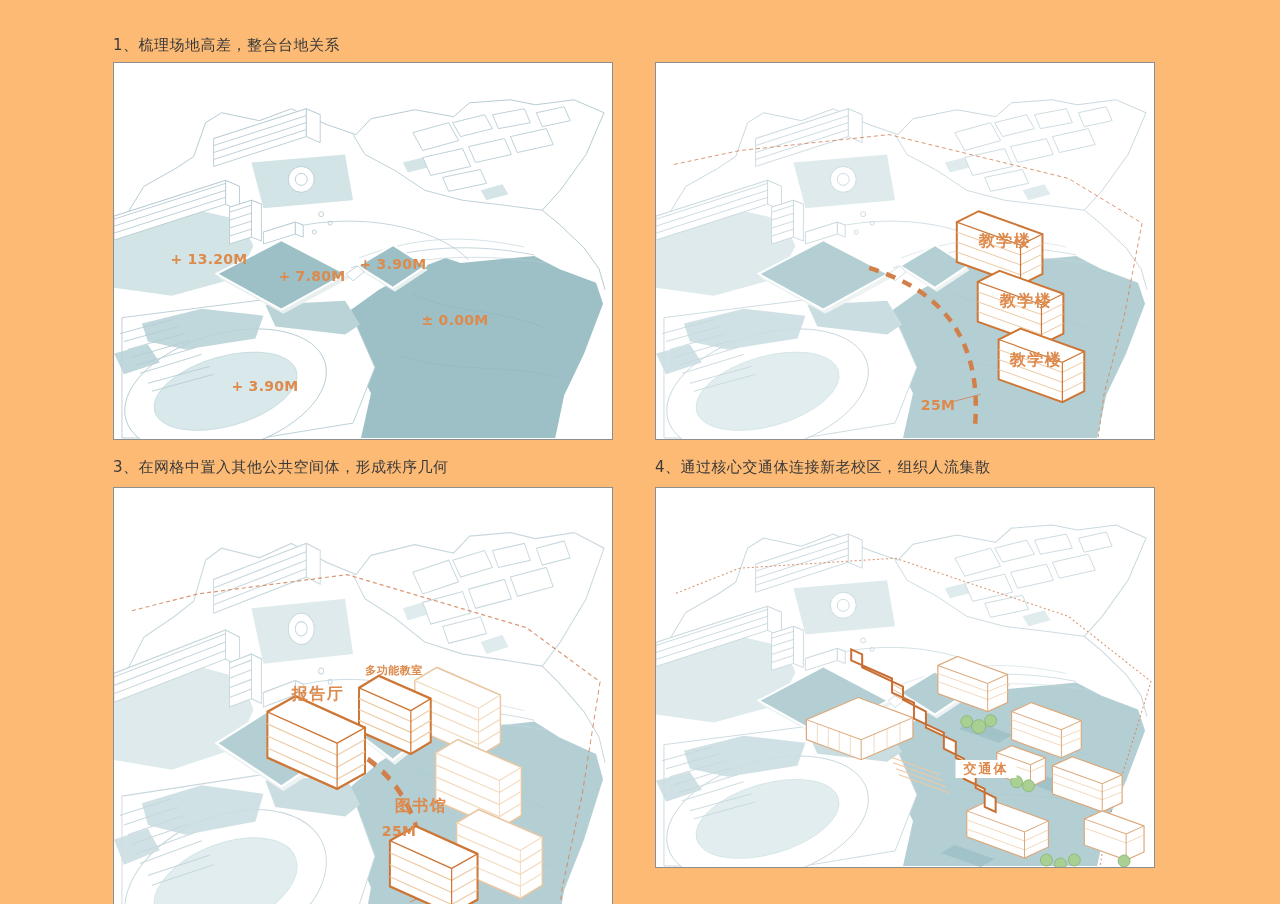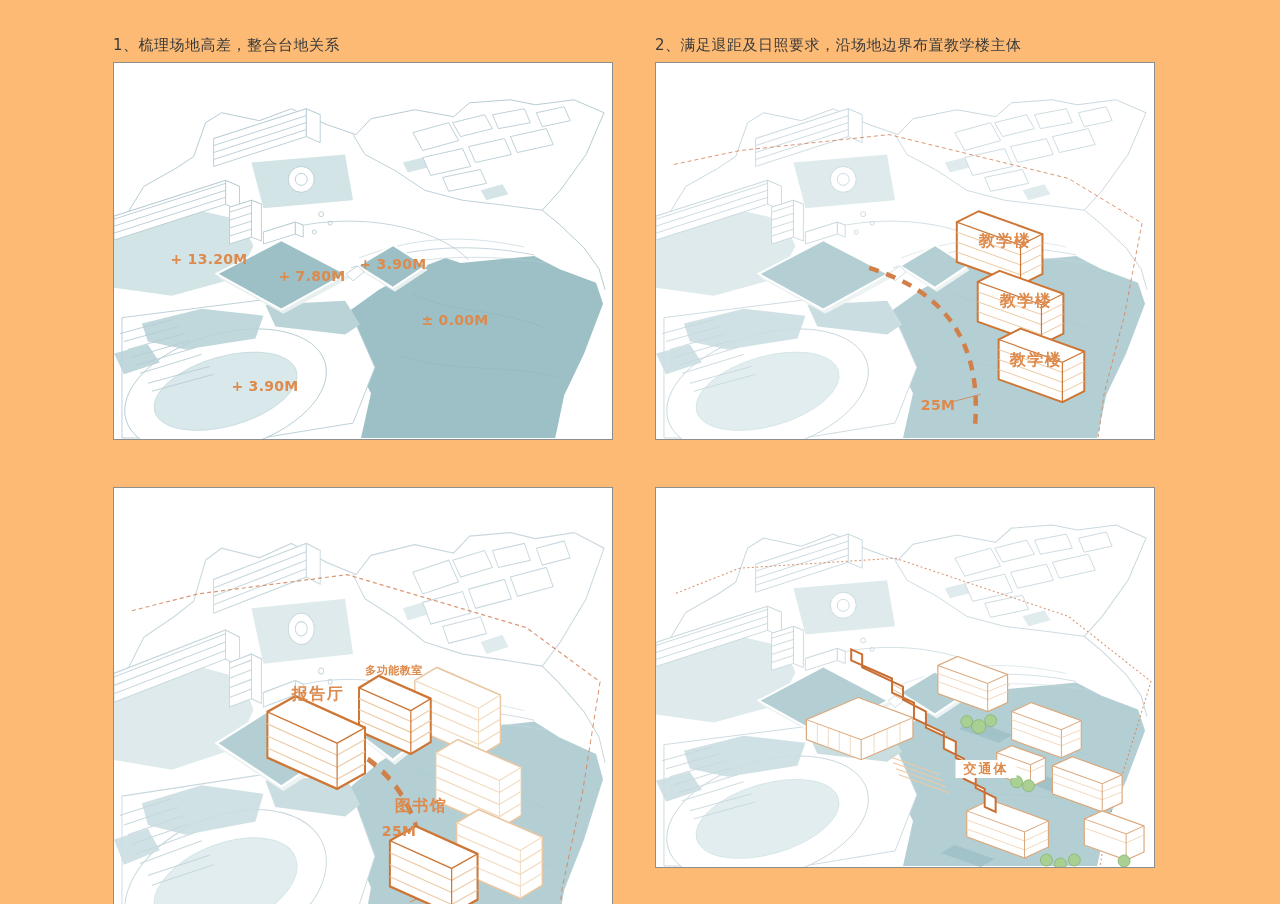--- a/index.html
+++ b/index.html
@@ -106,21 +106,22 @@
         <path d="M280,183 L313,204 L280,226 L245,204 Z" fill="#9cc0c6" stroke="#ffffff" stroke-width="2"></path>
         <path d="M233,212 L245,204 L251,210 L240,219 Z" fill="#ffffff" stroke="#b6cbd3" stroke-width="0.8"></path>
       </g>
     </g>
   </defs>
 </svg>
 
 <div class="page">
 
   <div class="panel-title" style="left:113px;top:36px">1、梳理场地高差，整合台地关系</div>
-  <div class="panel-title" style="left:655px;top:36px">2、满足退距及日照要求，沿场地边界布置教学楼主体</div>
+  <div class="panel-title" style="left:113px;top:458px">3、在网格中置入其他公共空间体，形成秩序几何</div>
+  <div class="panel-title" style="left:655px;top:458px">4、通过核心交通体连接新老校区，组织人流集散</div>
 
   <div class="panel-box" style="left:113px;top:62px;width:500px;height:378px">
     <svg viewBox="0 0 500 378" preserveAspectRatio="none" xmlns="http://www.w3.org/2000/svg">
       <use href="#base-site" xlink:href="#base-site" xmlns:xlink="http://www.w3.org/1999/xlink"></use>
     </svg>
     <span class="lbl" style="left:95px;top:196px">+ 13.20M</span>
     <span class="lbl" style="left:198px;top:213px">+ 7.80M</span>
     <span class="lbl" style="left:279px;top:201px">+ 3.90M</span>
     <span class="lbl" style="left:341px;top:257px">± 0.00M</span>
     <span class="lbl" style="left:151px;top:323px">+ 3.90M</span>

